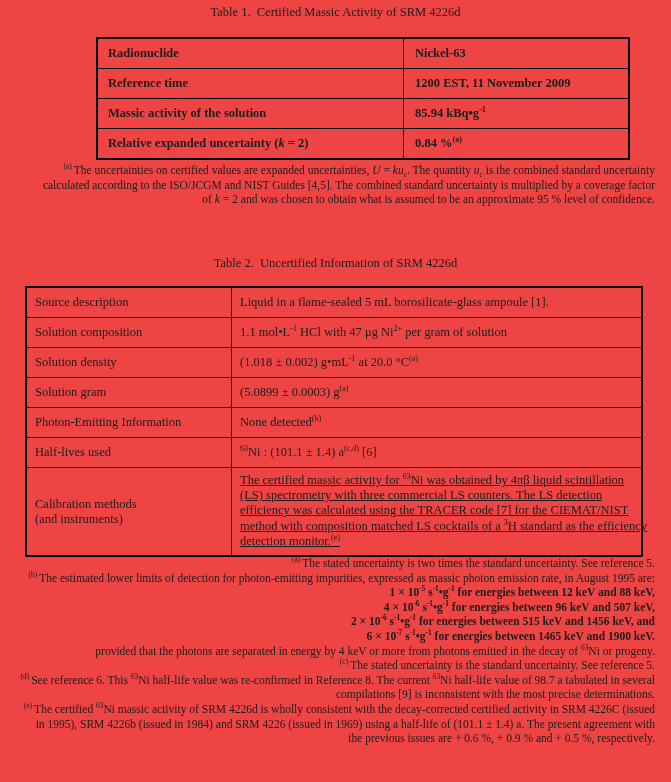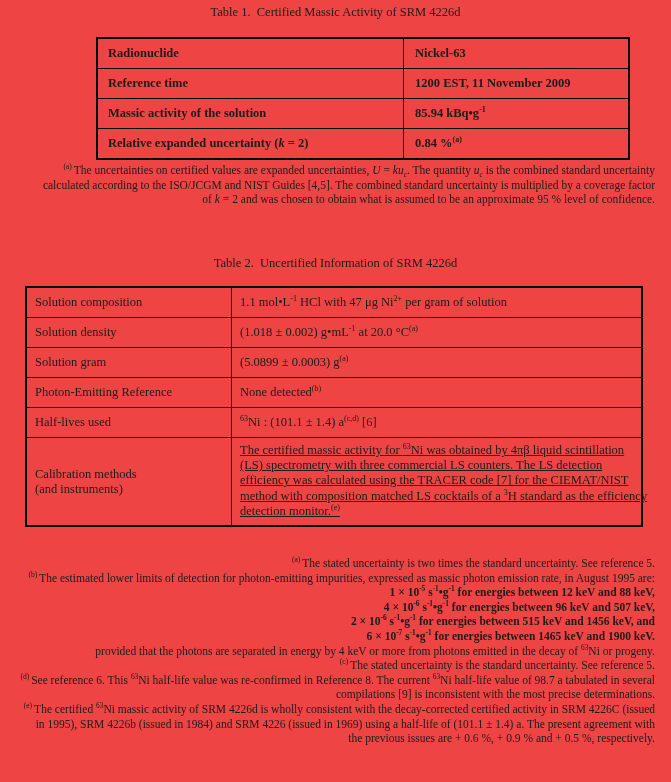--- a/index.html
+++ b/index.html
@@ -86,34 +86,38 @@
   <div class="fn-block" id="fn-t1">
     <div class="fnote">
       <sup class="fn-m">(a)</sup><span>The uncertainties on certified values are expanded uncertainties, <span class="it">U</span> = <span class="it">ku</span><sub class="it">c</sub>.  The quantity <span class="it">u</span><sub class="it">c</sub> is the combined standard uncertainty calculated according to the ISO/JCGM and NIST Guides [4,5].  The combined standard uncertainty is multiplied by a coverage factor of <span class="it">k</span> = 2 and was chosen to obtain what is assumed to be an approximate 95 % level of confidence.</span>
     </div>
   </div>
 
   <div class="tbl-title" id="t2-title">Table 2.&nbsp; Uncertified Information of SRM 4226d</div>
 
   <table id="table2">
     <tbody>
+        <tr>
+      <td class="lbl">Source description</td>
+      <td class="val">Liquid in a flame-sealed 5 mL borosilicate-glass ampoule [1].</td>
+    </tr>
     <tr>
       <td class="lbl">Solution composition</td>
       <td class="val">1.1 mol•L<sup>-1</sup> HCl with 47 μg Ni<sup>2+</sup> per gram of solution</td>
     </tr>
     <tr>
       <td class="lbl">Solution density</td>
       <td class="val">(1.018 ± 0.002) g•mL<sup>-1</sup> at 20.0 °C<sup>(a)</sup></td>
     </tr>
     <tr>
       <td class="lbl">Solution gram</td>
       <td class="val">(5.0899 ± 0.0003) g<sup>(a)</sup></td>
     </tr>
     <tr>
-      <td class="lbl">Photon-Emitting Reference</td>
+      <td class="lbl">Photon-Emitting Information</td>
       <td class="val">None detected<sup>(b)</sup></td>
     </tr>
     <tr>
       <td class="lbl">Half-lives used</td>
       <td class="val"><sup>63</sup>Ni : (101.1 ± 1.4) a<sup>(c,d)</sup> [6]</td>
     </tr>
     <tr class="tall">
       <td class="lbl">
         <div class="lbl2">Calibration methods</div>
         <div class="lbl2">(and instruments)</div>

